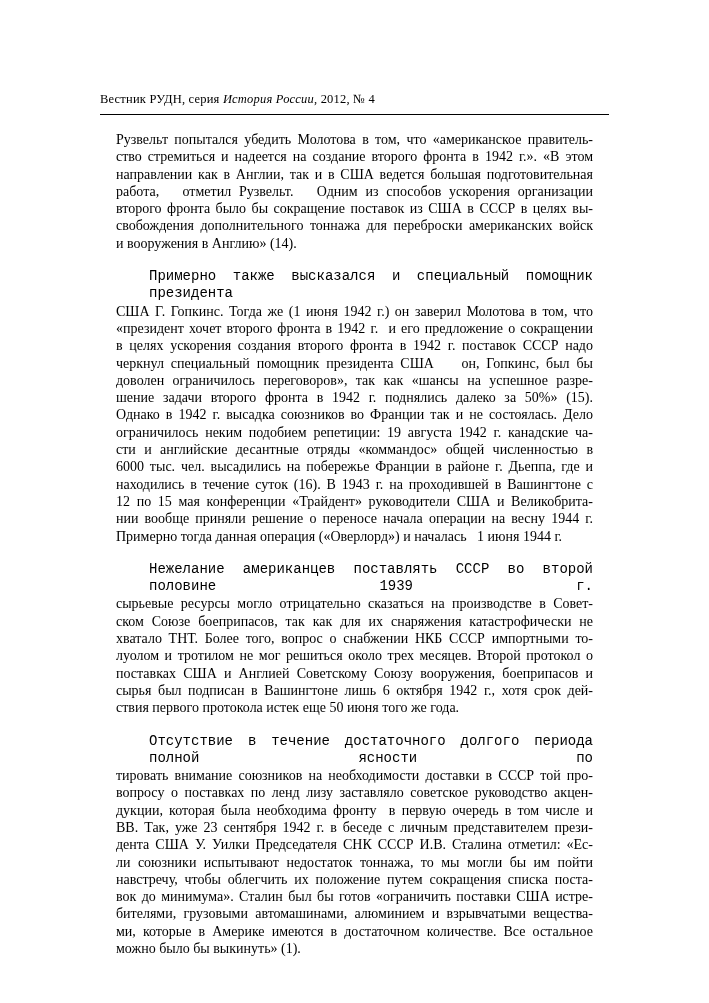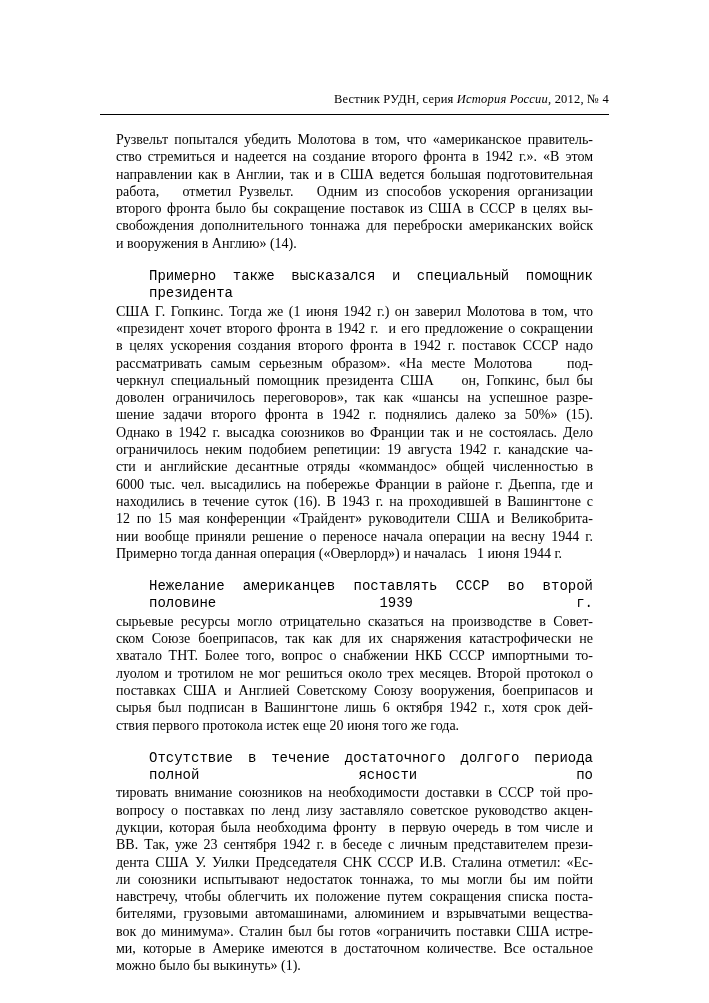--- a/index.html
+++ b/index.html
@@ -15,21 +15,21 @@
     color: #000000;
     font-family: "Liberation Serif", "DejaVu Serif", serif;
     overflow: hidden;
   }
   .content {
     width: 509px;
     margin-left: 100px;
   }
   .running-header {
     padding-top: 91px;
-    text-align: right;
+    text-align: left;
     font-size: 12.5px;
     line-height: 16px;
     letter-spacing: 0.2px;
     white-space: pre-wrap;
   }
   .running-header .it {
     font-style: italic;
   }
   .header-rule {
     margin-top: 7px;
@@ -78,53 +78,52 @@
           <div class="line">работа, &nbsp;&nbsp;отметил Рузвельт. &nbsp;&nbsp;Одним из способов ускорения организации</div>
           <div class="line">второго фронта было бы сокращение поставок из США в СССР в целях вы-</div>
           <div class="line">свобождения дополнительного тоннажа для переброски американских войск</div>
           <div class="line last">и вооружения в Англию» (14).</div>
         </div>
         <div class="paragraph indent">
           <div class="line">Примерно также высказался и специальный помощник президента</div>
           <div class="line">США Г. Гопкинс. Тогда же (1 июня 1942 г.) он заверил Молотова в том, что</div>
           <div class="line">«президент хочет второго фронта в 1942 г. &nbsp;и его предложение о сокращении</div>
           <div class="line">в целях ускорения создания второго фронта в 1942 г. поставок СССР надо</div>
-          <div class="line">рассматривать самым серьезным образом». «На месте Молотова &nbsp;&nbsp;&nbsp;под-</div>
           <div class="line">черкнул специальный помощник президента США &nbsp;&nbsp;&nbsp;он, Гопкинс, был бы</div>
           <div class="line">доволен ограничилось переговоров», так как «шансы на успешное разре-</div>
           <div class="line">шение задачи второго фронта в 1942 г. поднялись далеко за 50%» (15).</div>
           <div class="line">Однако в 1942 г. высадка союзников во Франции так и не состоялась. Дело</div>
           <div class="line">ограничилось неким подобием репетиции: 19 августа 1942 г. канадские ча-</div>
           <div class="line">сти и английские десантные отряды «коммандос» общей численностью в</div>
           <div class="line">6000 тыс. чел. высадились на побережье Франции в районе г. Дьеппа, где и</div>
           <div class="line">находились в течение суток (16). В 1943 г. на проходившей в Вашингтоне с</div>
           <div class="line">12 по 15 мая конференции «Трайдент» руководители США и Великобрита-</div>
           <div class="line">нии вообще приняли решение о переносе начала операции на весну 1944 г.</div>
           <div class="line last">Примерно тогда данная операция («Оверлорд») и началась &nbsp;&nbsp;1 июня 1944 г.</div>
         </div>
         <div class="paragraph indent">
           <div class="line">Нежелание американцев поставлять СССР во второй половине 1939 г.</div>
           <div class="line">сырьевые ресурсы могло отрицательно сказаться на производстве в Совет-</div>
           <div class="line">ском Союзе боеприпасов, так как для их снаряжения катастрофически не</div>
           <div class="line">хватало ТНТ. Более того, вопрос о снабжении НКБ СССР импортными то-</div>
           <div class="line">луолом и тротилом не мог решиться около трех месяцев. Второй протокол о</div>
           <div class="line">поставках США и Англией Советскому Союзу вооружения, боеприпасов и</div>
           <div class="line">сырья был подписан в Вашингтоне лишь 6 октября 1942 г., хотя срок дей-</div>
-          <div class="line last">ствия первого протокола истек еще 20 июня того же года.</div>
+          <div class="line last">ствия первого протокола истек еще 50 июня того же года.</div>
         </div>
         <div class="paragraph indent">
           <div class="line">Отсутствие в течение достаточного долгого периода полной ясности по</div>
           <div class="line">тировать внимание союзников на необходимости доставки в СССР той про-</div>
           <div class="line">вопросу о поставках по ленд лизу заставляло советское руководство акцен-</div>
           <div class="line">дукции, которая была необходима фронту &nbsp;в первую очередь в том числе и</div>
           <div class="line">ВВ. Так, уже 23 сентября 1942 г. в беседе с личным представителем прези-</div>
           <div class="line">дента США У. Уилки Председателя СНК СССР И.В. Сталина отметил: «Ес-</div>
           <div class="line">ли союзники испытывают недостаток тоннажа, то мы могли бы им пойти</div>
           <div class="line">навстречу, чтобы облегчить их положение путем сокращения списка поста-</div>
+          <div class="line">вок до минимума». Сталин был бы готов «ограничить поставки США истре-</div>
           <div class="line">бителями, грузовыми автомашинами, алюминием и взрывчатыми вещества-</div>
-          <div class="line">вок до минимума». Сталин был бы готов «ограничить поставки США истре-</div>
           <div class="line">ми, которые в Америке имеются в достаточном количестве. Все остальное</div>
           <div class="line last">можно было бы выкинуть» (1).</div>
         </div>
       </div>
 
   </div>
 </div>
 
 </body></html>

